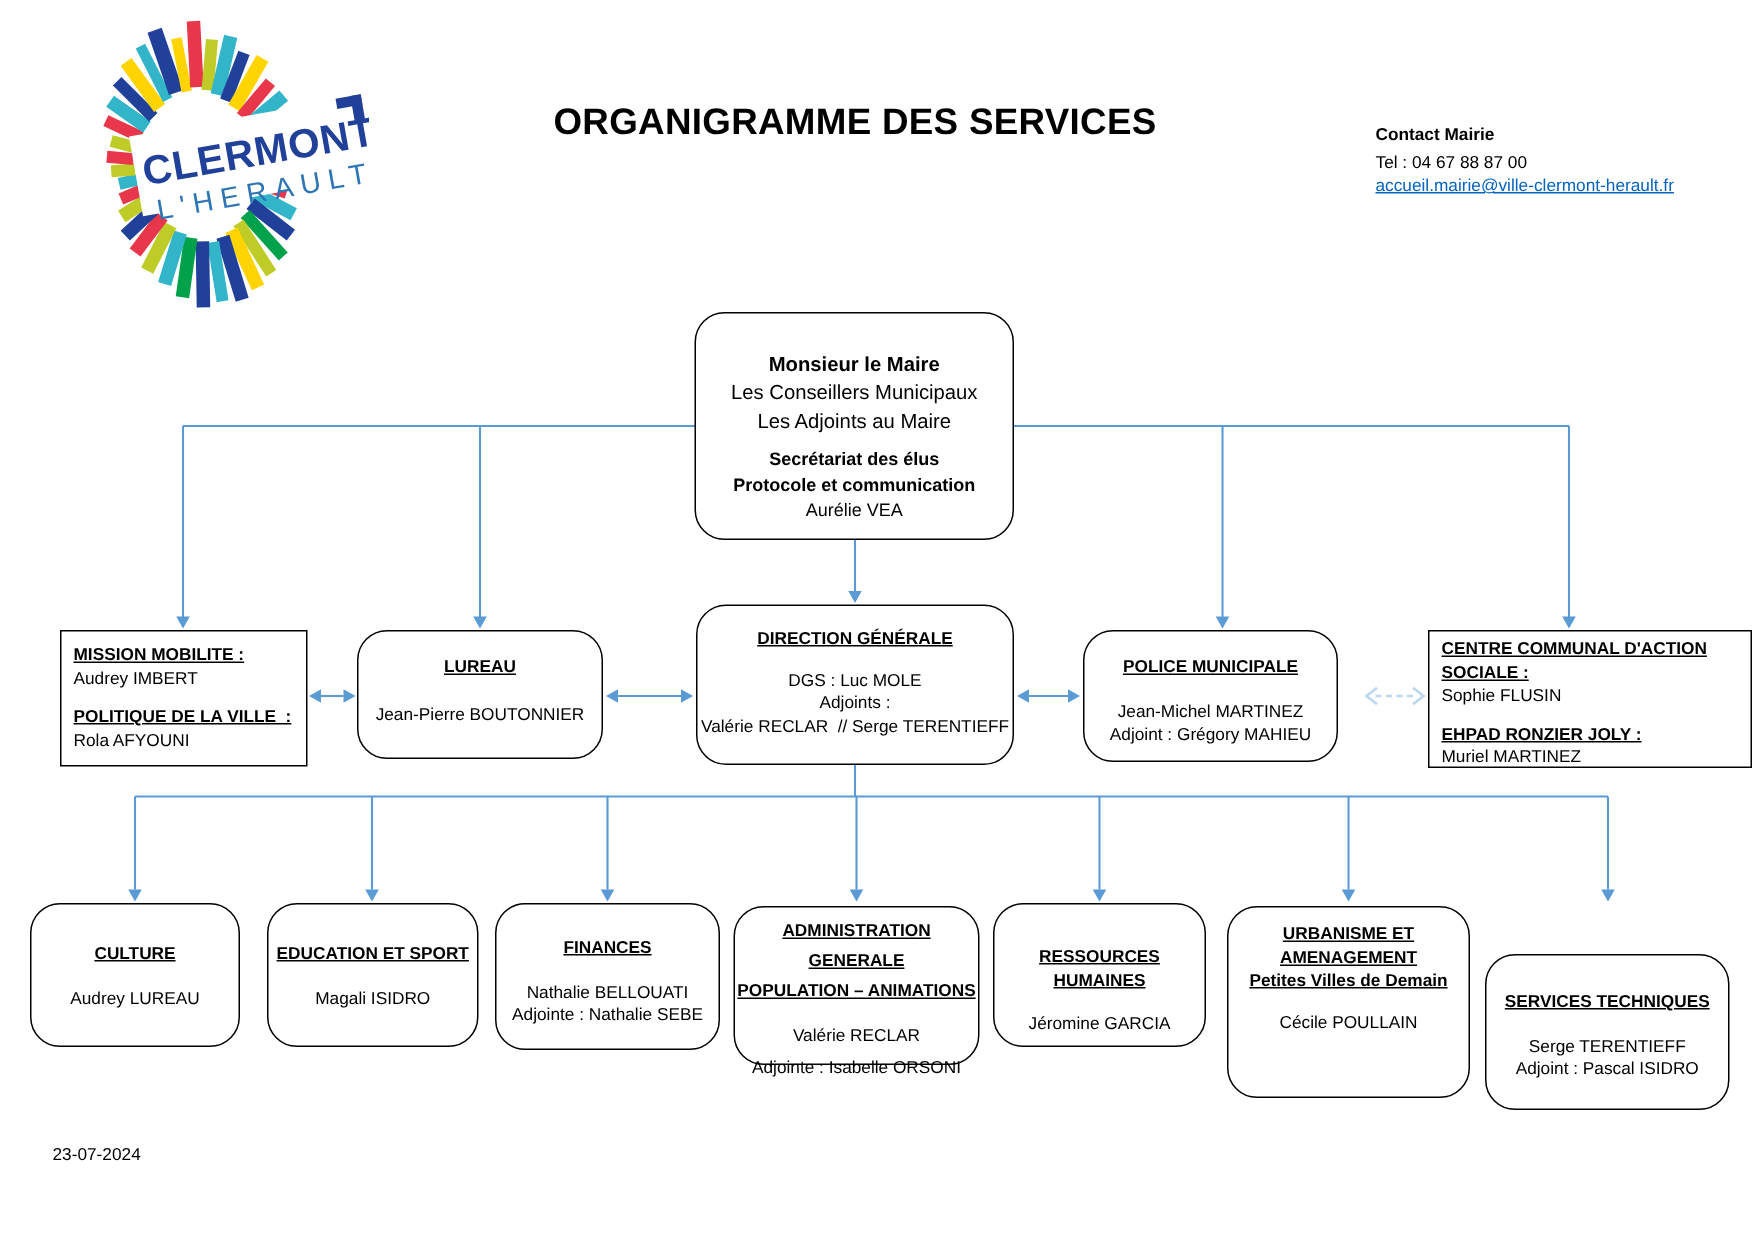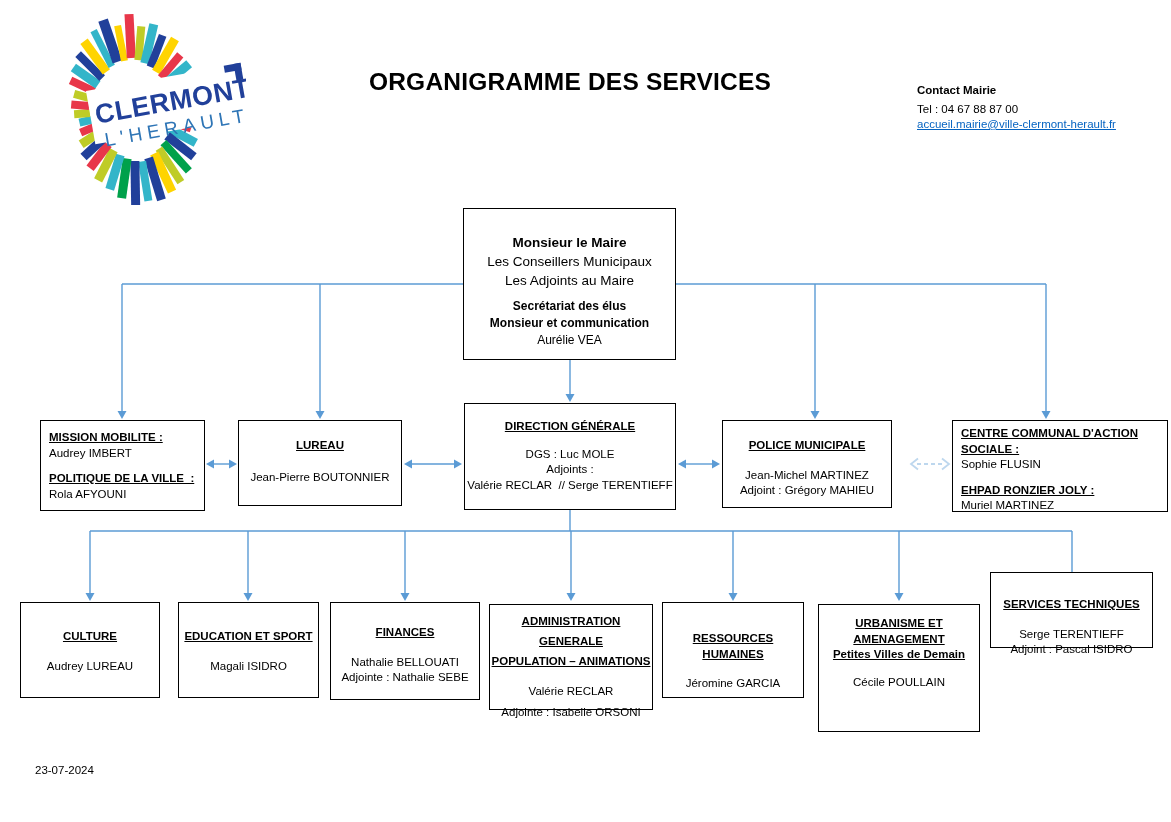--- a/index.html
+++ b/index.html
@@ -6,21 +6,21 @@
   html,body { margin:0; padding:0; }
   body {
     width:1171px; height:822px; background:#ffffff; position:relative;
     font-family:"Liberation Sans", sans-serif; color:#000; overflow:hidden;
   }
   .abs { position:absolute; }
   .box {
     position:absolute; background:#fff; border:1.6px solid #000;
     font-size:11.5px; line-height:1.35; z-index:2;
   }
-  .center { text-align:center; }
+  .center { text-align:center;border-radius:20px; }
   .b { font-weight:bold; }
   .hd { font-weight:bold; text-decoration:underline; }
   .sp8 { height:8px; } .sp10 { height:10px; } .sp12 { height:12px; } .sp14 { height:14px; } .sp16 { height:16px; }
   .title {
     left:300px; top:68px; width:540px; text-align:center;
     font-size:24.5px; font-weight:bold; letter-spacing:0.2px;
   }
   .contact { left:917px; top:83px; width:240px; font-size:11.5px; line-height:1.3; }
   .contact .head { font-weight:bold; margin-bottom:4px; }
   .contact a { color:#0563C1; text-decoration:underline; cursor:pointer; }
@@ -139,21 +139,21 @@
     <polyline points="942,458.5 949,464 942,469.5"></polyline>
   </g>
 </svg>
 
 <div class="box center mayor" style="left:463px; top:208px; width:213px; height:152px;">
   <div class="b">Monsieur le Maire</div>
   <div>Les Conseillers Municipaux</div>
   <div>Les Adjoints au Maire</div>
   <div class="sp8"></div>
   <div class="b sm">Secrétariat des élus</div>
-  <div class="b sm">Monsieur et communication</div>
+  <div class="b sm">Protocole et communication</div>
   <div class="sm">Aurélie VEA</div>
 </div>
 
 <div class="box" style="left:40px; top:420px; width:165px; height:91px; padding:9px 8px;">
   <div class="hd">MISSION MOBILITE :</div>
   <div>Audrey IMBERT</div>
   <div class="sp10"></div>
   <div class="hd">POLITIQUE DE LA VILLE &nbsp;:</div>
   <div>Rola AFYOUNI</div>
 </div>
@@ -221,20 +221,20 @@
 </div>
 
 <div class="box center" style="left:818px; top:604px; width:162px; height:128px; padding-top:11px;">
   <div class="hd">URBANISME ET</div>
   <div class="hd">AMENAGEMENT</div>
   <div class="hd">Petites Villes de Demain</div>
   <div class="sp12"></div>
   <div>Cécile POULLAIN</div>
 </div>
 
-<div class="box center" style="left:990px; top:572px; width:163px; height:76px; padding-top:24px;">
+<div class="box center" style="left:990px; top:636px; width:163px; height:104px; padding-top:24px;">
   <div class="hd">SERVICES TECHNIQUES</div>
   <div class="sp14"></div>
   <div>Serge TERENTIEFF</div>
   <div>Adjoint : Pascal ISIDRO</div>
 </div>
 
 <div class="abs date">23-07-2024</div>
 
 </body></html>

